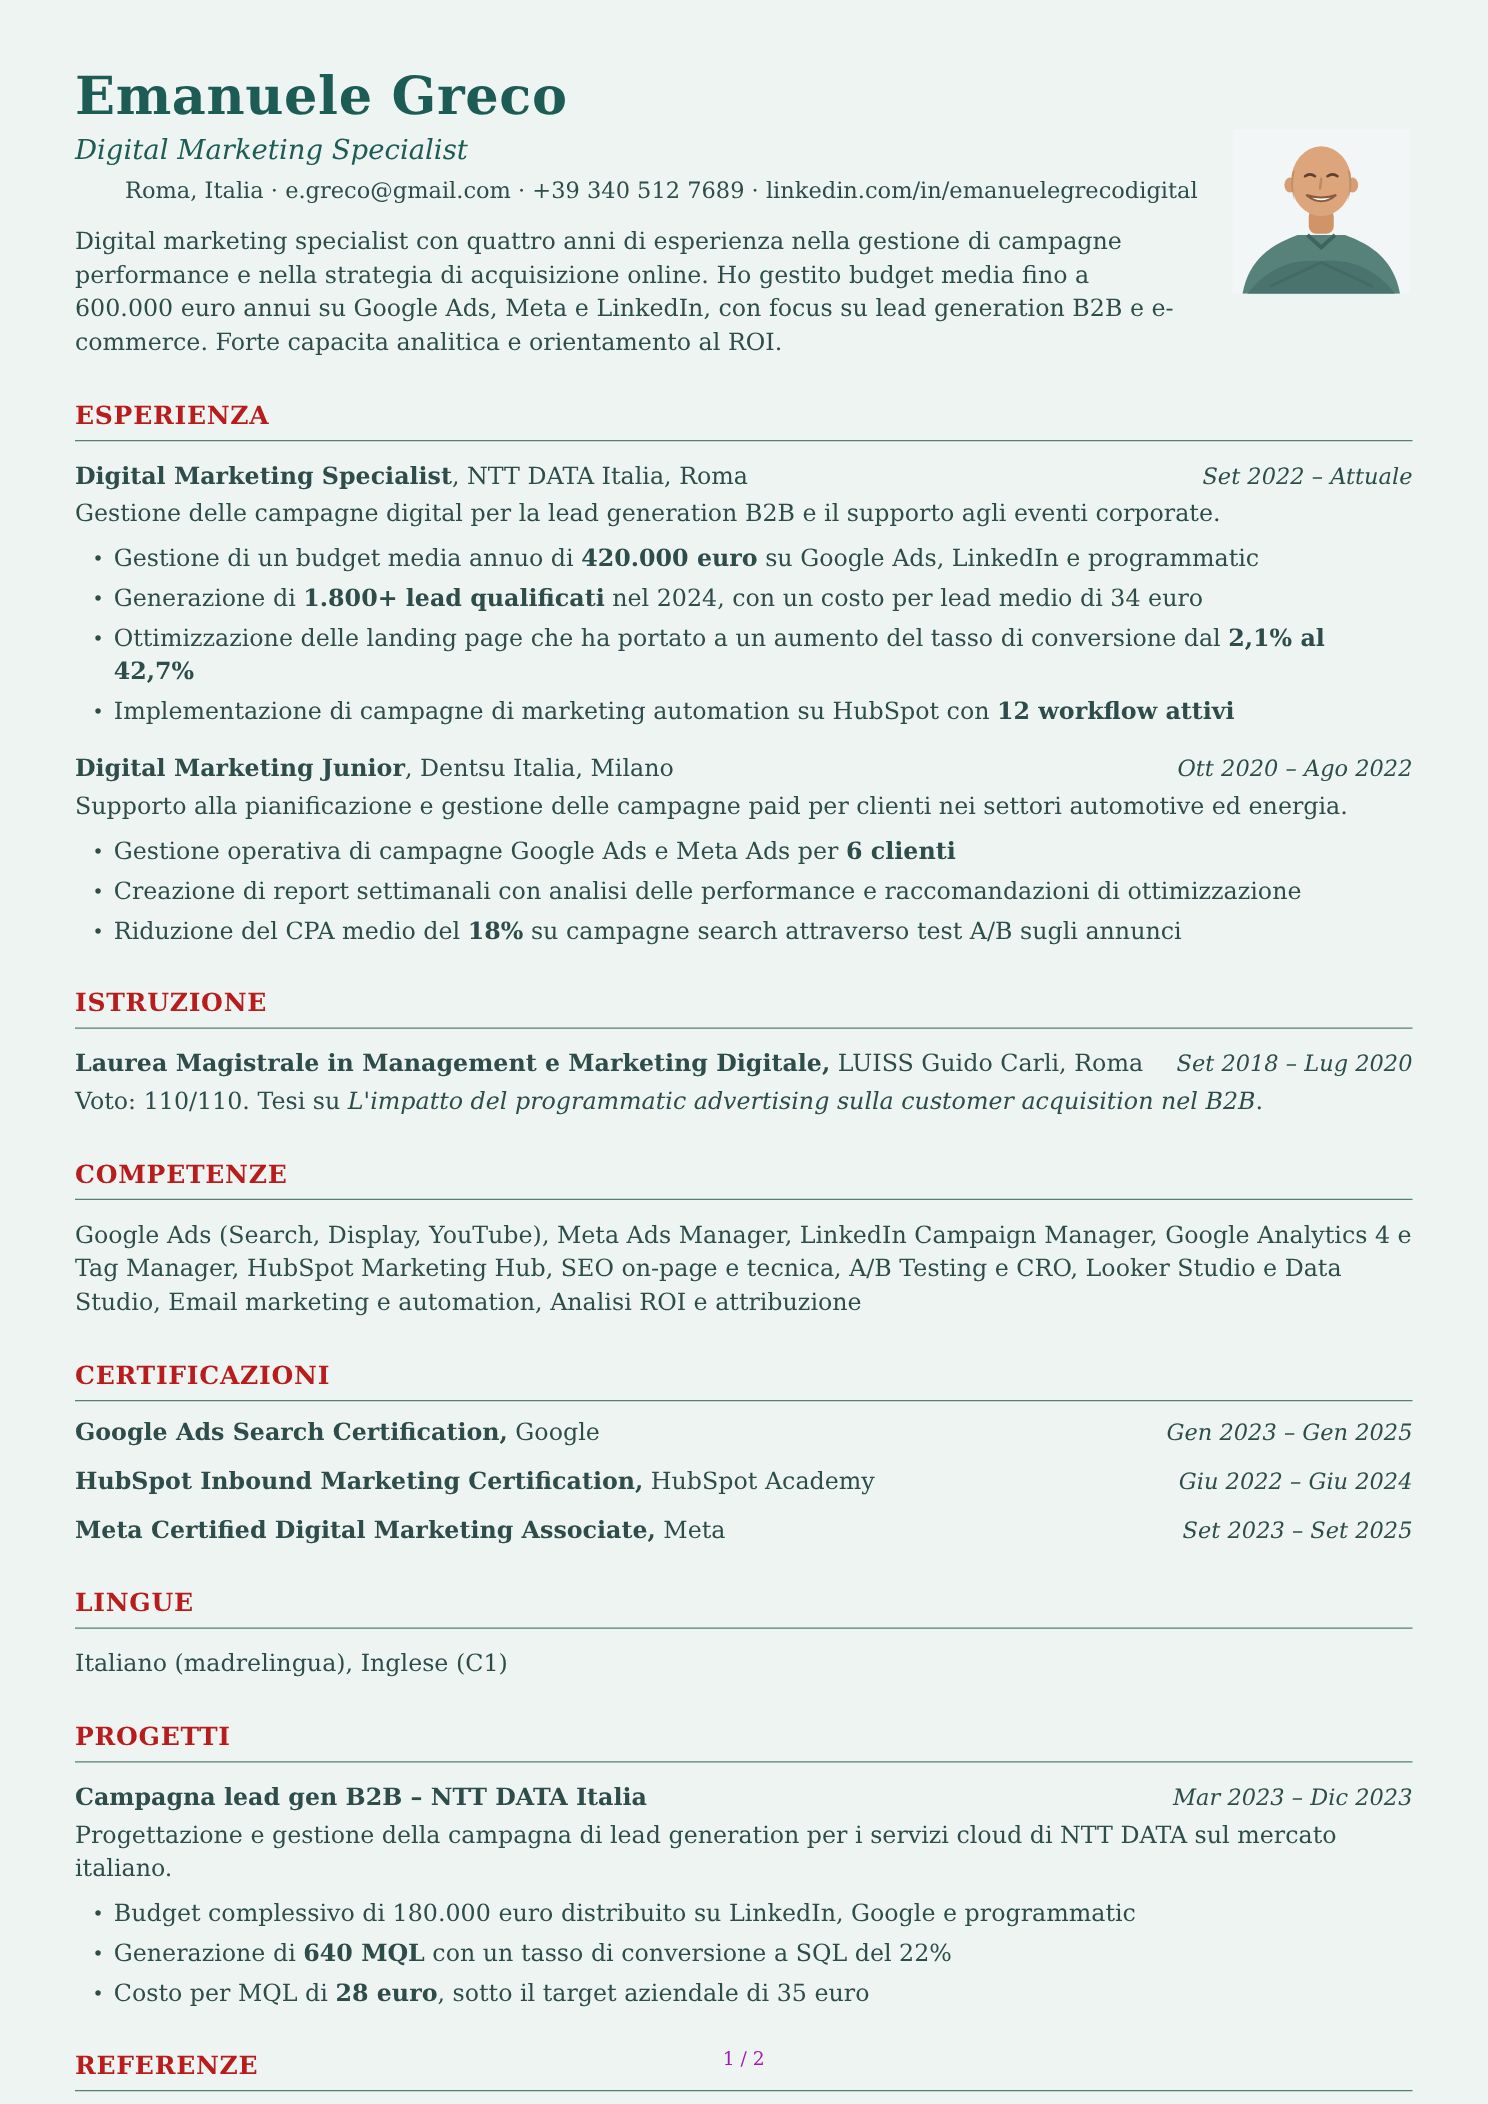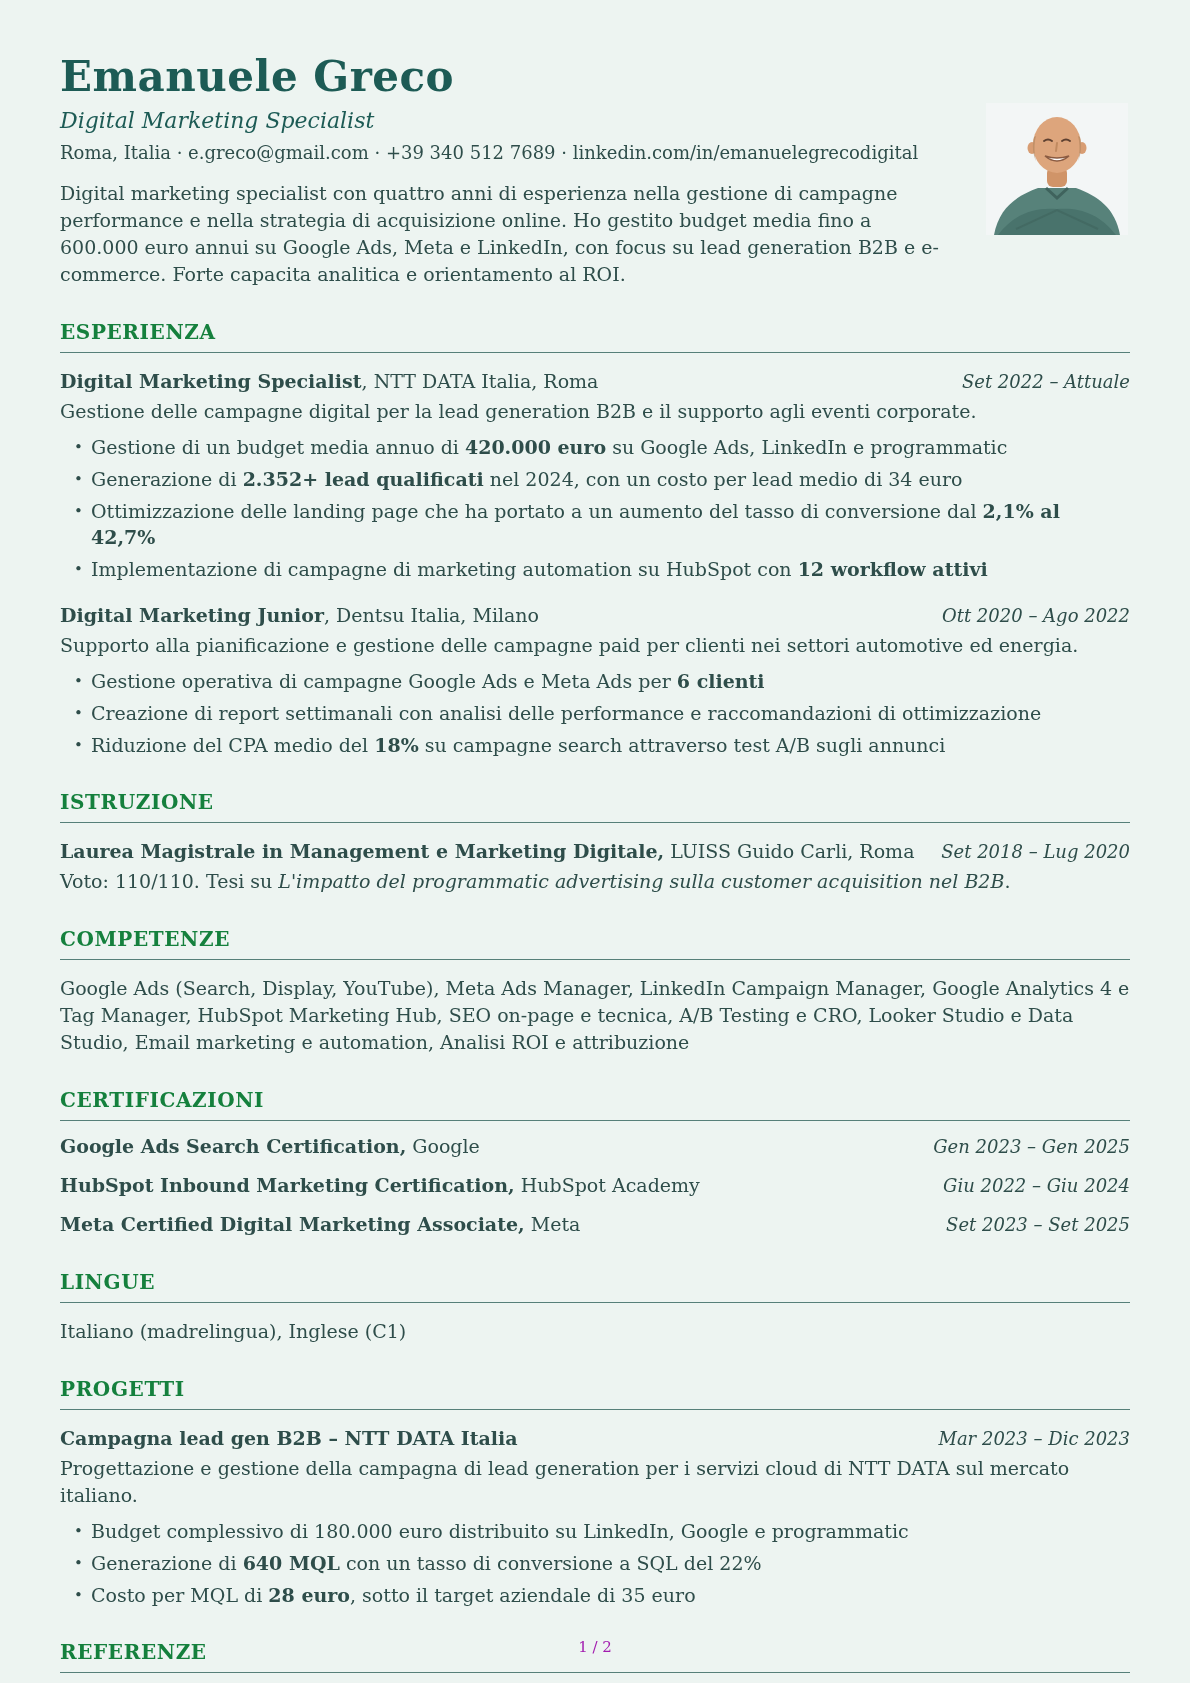--- a/index.html
+++ b/index.html
@@ -30,36 +30,37 @@
   }
   .job-title {
     color: #1d5b55;
     font-size: 22px;
     font-style: italic;
     margin-top: 7px;
   }
   .contact-line {
     margin-top: 5px;
     font-size: 18px;
+    margin-left: 40px;
   }
   .summary {
     margin-top: 14px;
     max-width: 880px;
   }
   .photo {
     position: absolute;
     top: 103px;
     right: 62px;
     width: 142px;
     height: 132px;
     display: block;
   }
   .section { margin-top: 33px; }
   .section-title {
-    color: #15803d;
+    color: #b91c1c;
     font-size: 20px;
     line-height: 22px;
     font-weight: 700;
     letter-spacing: 0.6px;
   }
   .rule {
     border: none;
     border-top: 1px solid #567f79;
     margin: 9px 0 0 0;
     height: 0;
@@ -160,21 +161,21 @@
         <span class="entry-date">Set 2022 – Attuale</span>
       </div>
       <div class="entry-desc">Gestione delle campagne digital per la lead generation B2B e il supporto agli eventi corporate.</div>
       <ul class="bullets">
         <li>
             <span class="mk">•</span>
             <span class="bt"><span>Gestione di un budget media annuo di </span><span style="font-weight: 700;">420.000 euro</span><span> su Google Ads, LinkedIn e programmatic</span></span>
           </li>
         <li>
             <span class="mk">•</span>
-            <span class="bt"><span>Generazione di </span><span style="font-weight: 700;">2.352+ lead qualificati</span><span> nel 2024, con un costo per lead medio di 34 euro</span></span>
+            <span class="bt"><span>Generazione di </span><span style="font-weight: 700;">1.800+ lead qualificati</span><span> nel 2024, con un costo per lead medio di 34 euro</span></span>
           </li>
         <li>
             <span class="mk">•</span>
             <span class="bt"><span>Ottimizzazione delle landing page che ha portato a un aumento del tasso di conversione dal </span><span style="font-weight: 700;">2,1% al 42,7%</span></span>
           </li>
         <li>
             <span class="mk">•</span>
             <span class="bt"><span>Implementazione di campagne di marketing automation su HubSpot con </span><span style="font-weight: 700;">12 workflow attivi</span></span>
           </li>
       </ul>

